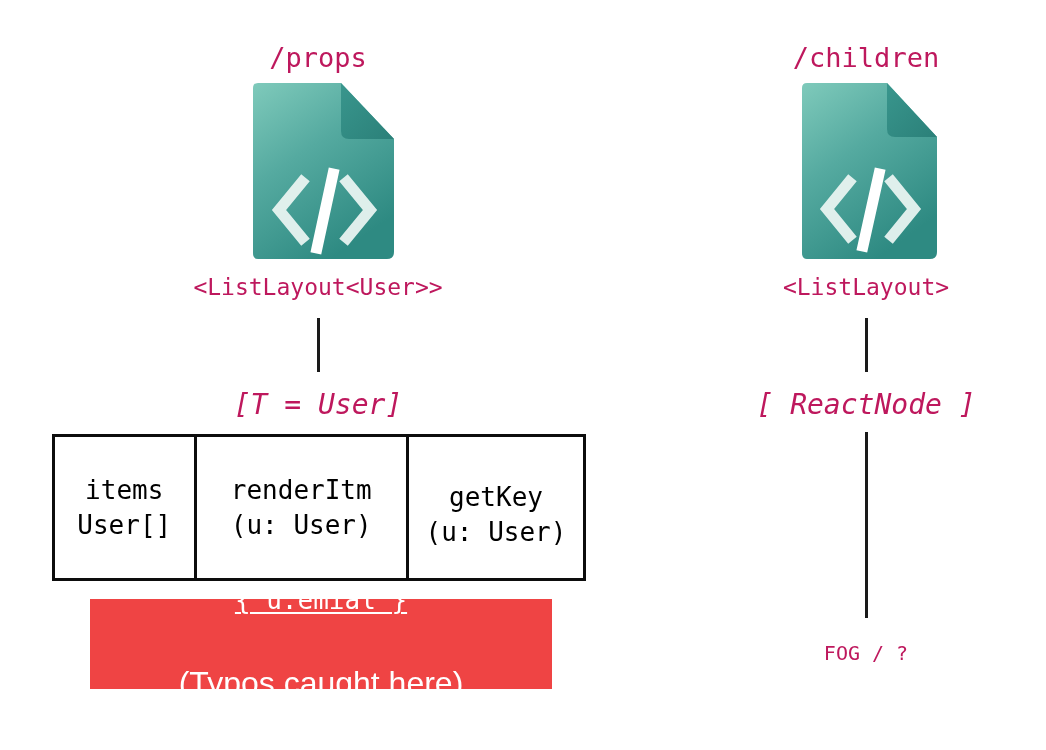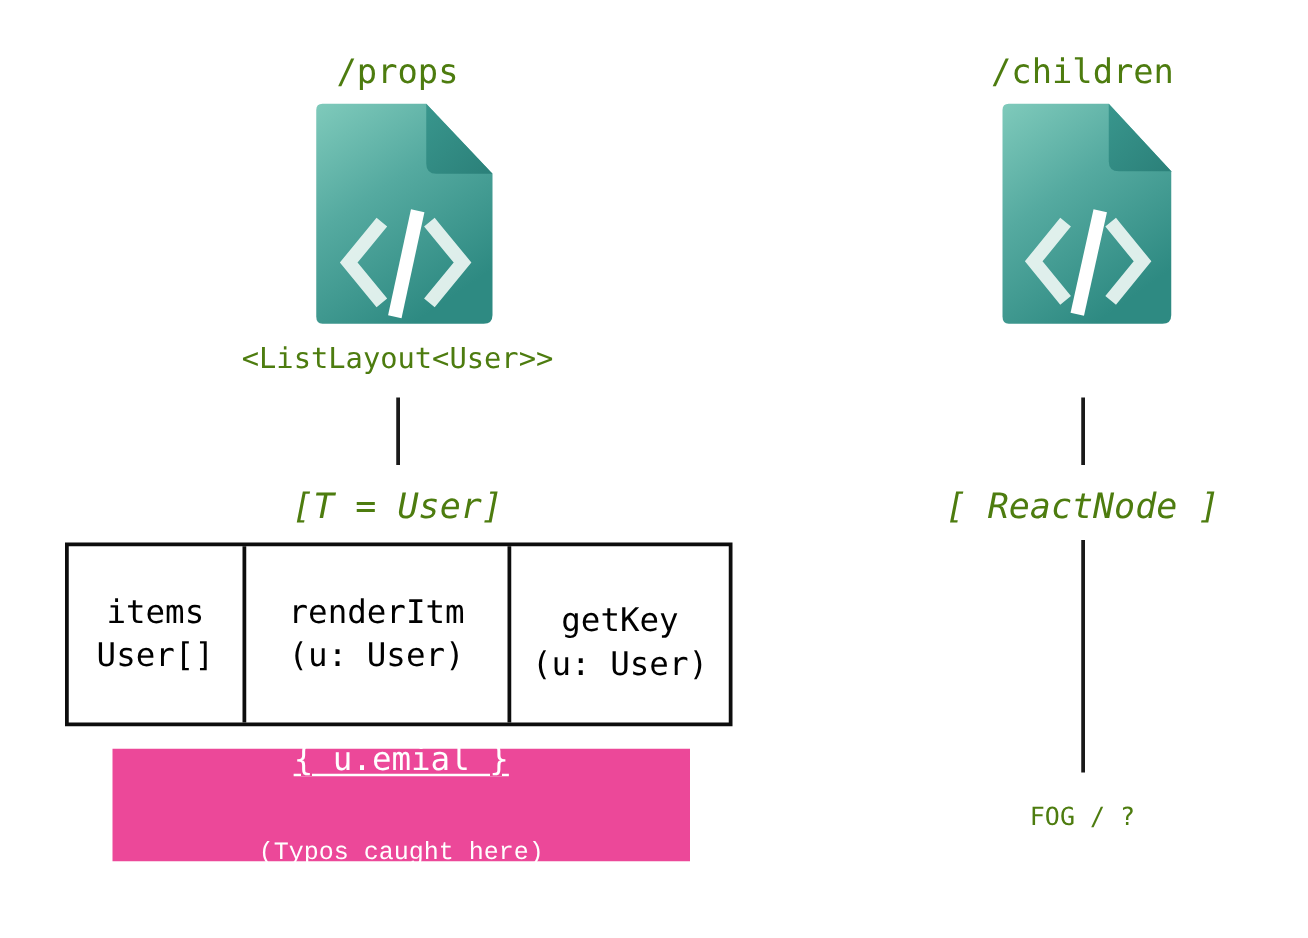--- a/index.html
+++ b/index.html
@@ -21,21 +21,21 @@
     inset: 0;
     width: 1046px;
     height: 750px;
   }
 
   
   .txt {
     position: absolute;
     white-space: pre;
     font-family: "DejaVu Sans Mono", "Liberation Mono", monospace;
-    color: #4d7c0f;
+    color: #be185d;
     line-height: 1.0;
     text-align: center;
   }
   .centered {
     transform: translateX(-50%);
   }
 
   .label-head {
     font-size: 27px;
     letter-spacing: 0px;
@@ -103,22 +103,22 @@
   .warn-box .warn-line1 {
     font-family: "DejaVu Sans Mono", "Liberation Mono", monospace;
     font-size: 26px;
     line-height: 1.3;
     text-decoration: underline;
     text-underline-offset: 3px;
     text-decoration-thickness: 2px;
     white-space: pre;
   }
   .warn-box .warn-line2 {
-    font-family: Liberation Mono, monospace;
-    font-size: 20px;
+    font-family: Liberation Sans, sans-serif;
+    font-size: 32px;
     line-height: 1.3;
     white-space: pre;
     margin-top: 45px;
   }
 </style>
 </head>
 <body>
 
 <div class="canvas">
 
@@ -161,21 +161,21 @@
     <div class="props-cell" style="width:220px;">
       <div class="cell-line">renderItm</div>
       <div class="cell-line">(u: User)</div>
     </div>
     <div class="props-cell" style="width:180px;margin-top:15px;">
       <div class="cell-line">getKey</div>
       <div class="cell-line">(u: User)</div>
     </div>
   </div>
 
-  <div class="warn-box" style="left:90px; top:599px; width:462px; height:90px; background:#ec4899;">
+  <div class="warn-box" style="left:90px; top:599px; width:462px; height:90px; background:#ef4444;">
     <div class="warn-line1">{ u.emial }</div>
     <div class="warn-line2">(Typos caught here)</div>
   </div>
 
   <div class="txt label-head centered" style="left:866px; top:44px;">/children</div>
 
   <div class="file-icon" style="left:796px; top:82px; width:142px; height:178px;">
     <svg width="142" height="178" viewBox="0 0 142 178" xmlns="http://www.w3.org/2000/svg">
       <defs>
         <linearGradient id="gradR" x1="0" y1="0" x2="0.55" y2="1">
@@ -191,20 +191,21 @@
       <path d="M6 6 Q6 1 11 1 L91 1 L141 55 L141 170 Q141 177 134 177 L11 177 Q6 177 6 171 Z" fill="url(#gradR)"></path>
       <path d="M91 1 L141 55 L99 55 Q91 55 91 47 Z" fill="url(#foldR)"></path>
       <g stroke="#edf7f4" stroke-width="11" stroke-linecap="square" fill="none" opacity="0.92">
         <path d="M53 100 L31 127 L53 154"></path>
         <path d="M96 100 L118 127 L96 154"></path>
       </g>
       <path d="M83 92 L67 164" stroke="#ffffff" stroke-width="11" stroke-linecap="square" fill="none"></path>
     </svg>
   </div>
 
+  <div class="txt label-comp centered" style="left:866px; top:276px;">&lt;ListLayout&gt;</div>
 
   <div class="vline" style="left:865px; top:318px; height:54px;"></div>
 
   <div class="txt label-type centered" style="left:866px; top:391px;">[ ReactNode ]</div>
 
   <div class="vline" style="left:865px; top:432px; height:186px;"></div>
 
   <div class="txt label-bottom centered" style="left:866px; top:643px;">FOG / ?</div>
 
 </div>

